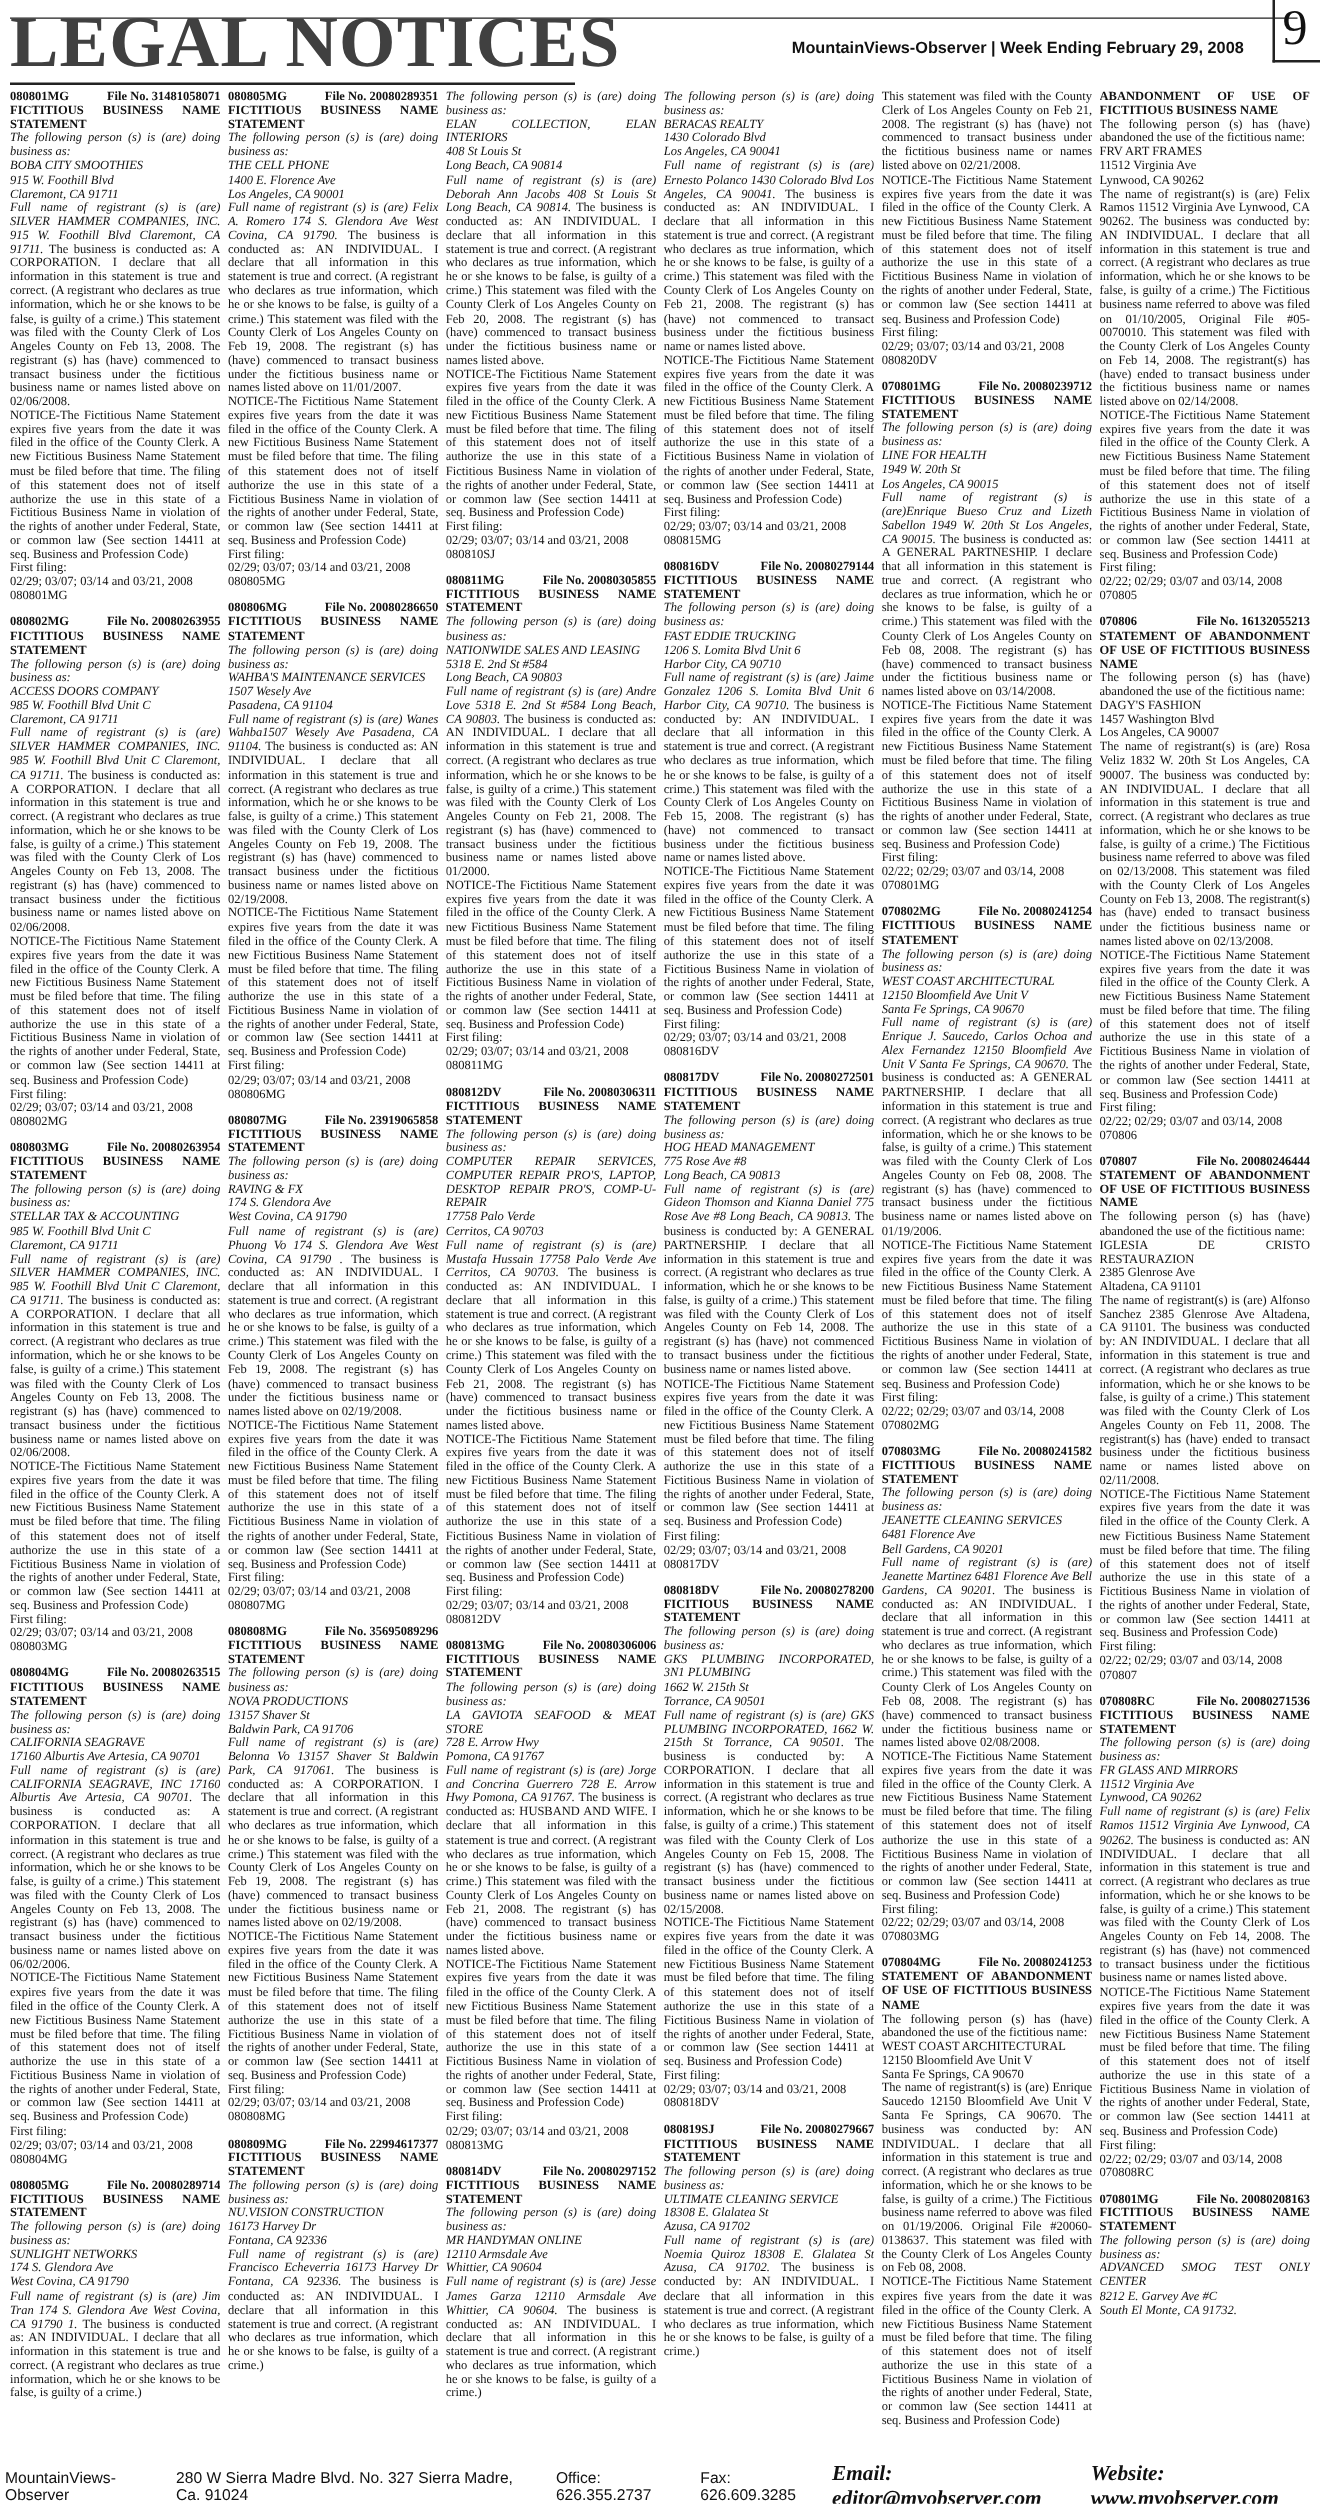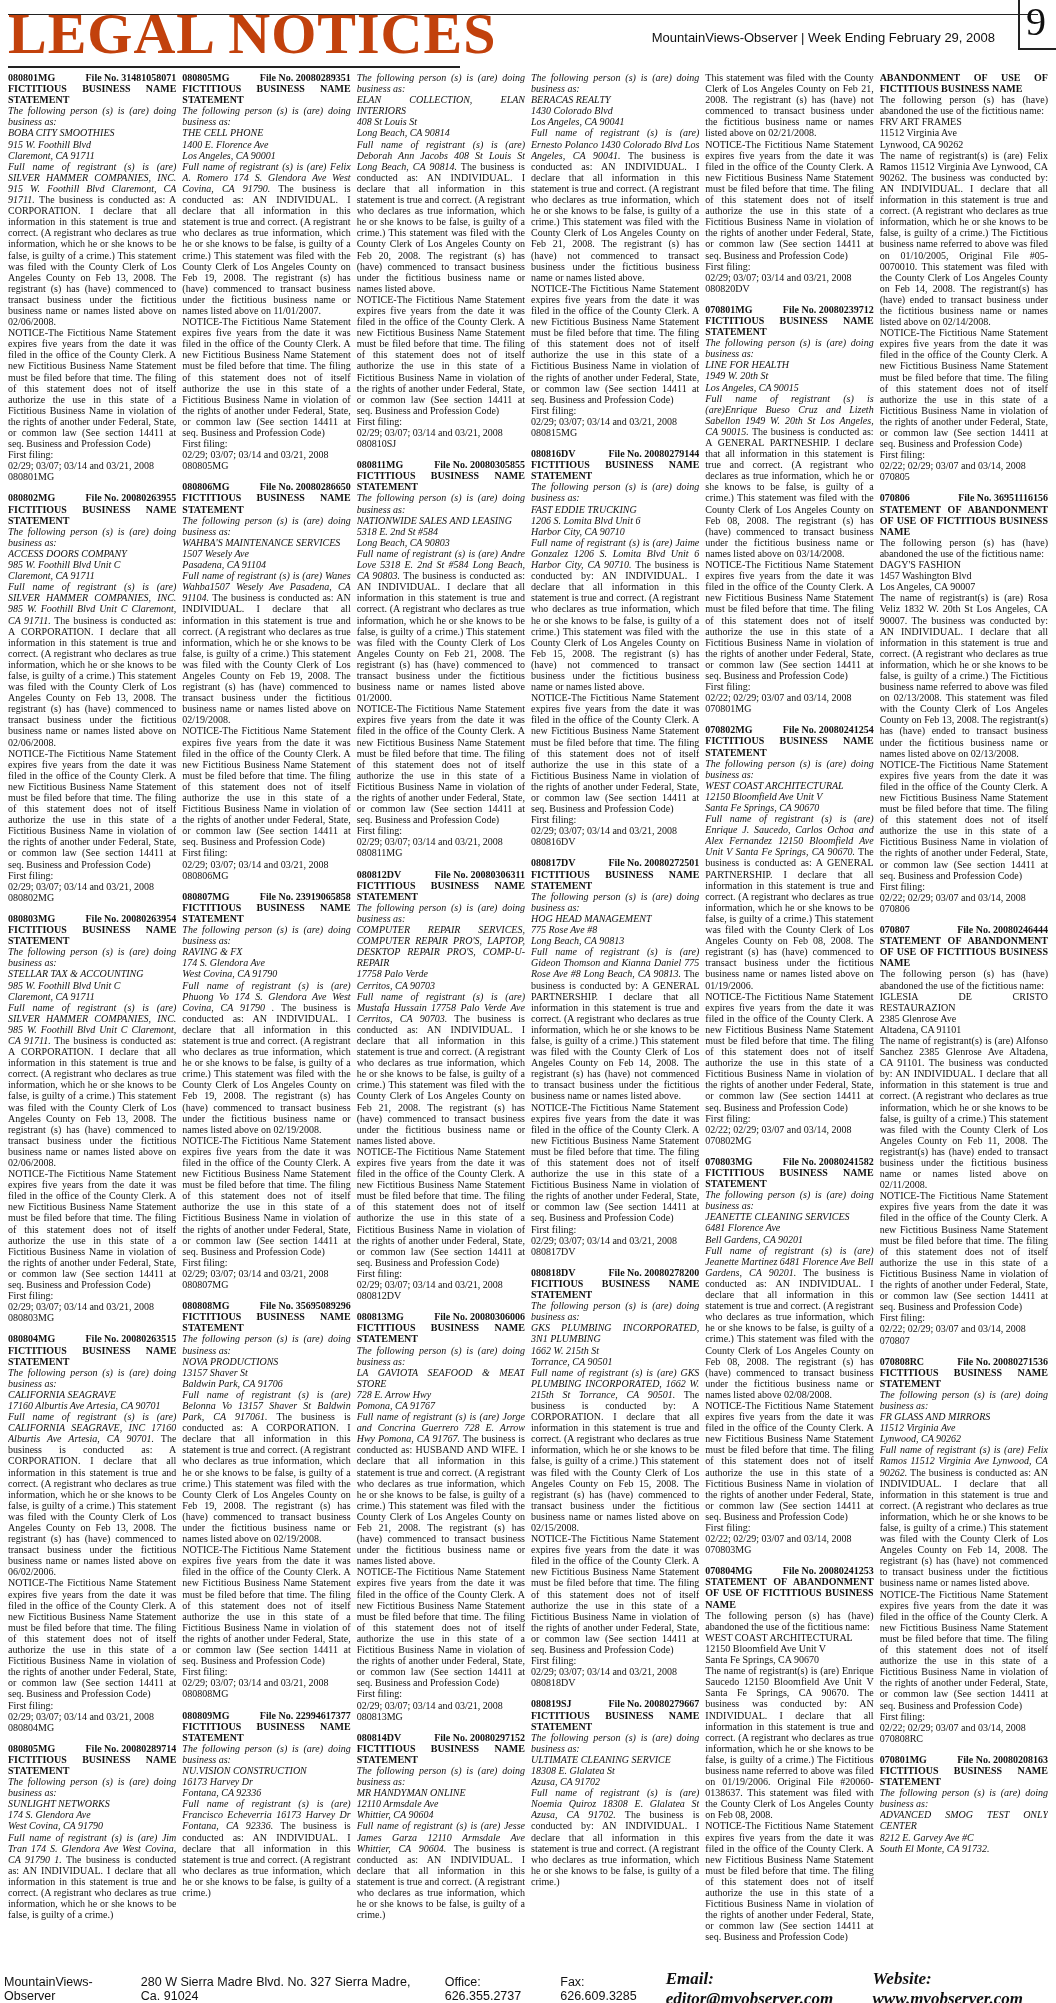--- a/index.html
+++ b/index.html
@@ -1,21 +1,21 @@
 <!DOCTYPE html>
 <html><head>
 <meta charset="utf-8">
 <style>
   html, body { margin:0; padding:0; background:#fff; }
   body { width:1056px; height:2003px; position:relative; overflow:hidden; font-family:"Liberation Serif", serif; color:#111; }
   .masthead { position:absolute; left:0; top:0; width:1056px; height:80px; }
   .title-rule-top { position:absolute; left:8px; top:14px; width:1030px; height:1px; background:#222; }
-  .title { position:absolute; left:8px; top:4px; font-family:"Liberation Serif", serif; font-weight:bold; font-size:58px; letter-spacing:1px; line-height:60px; color:#c2410c; }
+  .title { position:absolute; left:8px; top:4px; font-family:"Liberation Serif", serif; font-weight:bold; font-size:58px; letter-spacing:1px; line-height:60px; color:#404040; }
   .title-rule-bottom { position:absolute; left:8px; top:66px; width:452px; height:2px; background:#222; }
-  .pubinfo { position:absolute; left:405px; top:30px; width:590px; text-align:right; font-family:"Liberation Sans", sans-serif; font-weight:normal; font-size:13px; }
+  .pubinfo { position:absolute; left:405px; top:30px; width:590px; text-align:right; font-family:"Liberation Sans", sans-serif; font-weight:bold; font-size:13px; }
   .page-box { position:absolute; left:1018px; top:0; width:38px; height:48px; border-left:2px solid #222; border-bottom:2px solid #222; }
   .page-num { position:absolute; left:1026px; top:0; font-family:"Liberation Serif", serif; font-size:40px; line-height:44px; }
   .columns { position:absolute; left:8px; top:72px; width:1040px; height:1870px; display:flex; gap:6px; }
   .col { flex:1; overflow:hidden; font-size:10px; line-height:11.1px; text-align:justify; }
   .notice { margin-bottom:10px; }
   .hdr { font-weight:bold; display:flex; justify-content:space-between; }
   .hdr-title { font-weight:bold; }
   .it { font-style:italic; }
   .footer { position:absolute; left:0; top:1975px; width:1056px; height:28px; display:flex; align-items:center; gap:14px; padding-left:4px; font-family:"Liberation Sans", sans-serif; font-size:12.5px; }
   .footer .email, .footer .web { font-family:"Liberation Serif", serif; font-style:italic; font-weight:bold; font-size:17px; }
@@ -131,21 +131,21 @@
         </div><div class="hdr-title">FICTITIOUS BUSINESS NAME STATEMENT</div><div class="it">The following person (s) is (are) doing business as:</div><div class="it">JEANETTE CLEANING SERVICES</div><div class="it">6481 Florence Ave</div><div class="it">Bell Gardens, CA 90201</div><span class="it">Full name of registrant (s) is (are) Jeanette Martinez 6481 Florence Ave Bell Gardens, CA 90201.</span> <span>The business is conducted as: AN INDIVIDUAL.</span> <span>I declare that all information in this statement is true and correct. (A registrant who declares as true information, which he or she knows to be false, is guilty of a crime.)</span> <span>This statement was filed with the County Clerk of Los Angeles County on Feb 08, 2008. The registrant (s) has (have) commenced to transact business under the fictitious business name or names listed above 02/08/2008.</span><div>NOTICE-The Fictitious Name Statement expires five years from the date it was filed in the office of the County Clerk. A new Fictitious Business Name Statement must be filed before that time. The filing of this statement does not of itself authorize the use in this state of a Fictitious Business Name in violation of the rights of another under Federal, State, or common law (See section 14411 at seq. Business and Profession Code)</div><div>First filing:</div><div>02/22; 02/29; 03/07 and 03/14, 2008</div><div>070803MG</div></div>
       <div class="notice"><div class="hdr">
           <span>070804MG</span>
           <span>File No. 20080241253</span>
         </div><div class="hdr-title">STATEMENT OF ABANDONMENT OF USE OF FICTITIOUS BUSINESS NAME</div><div>The following person (s) has (have) abandoned the use of the fictitious name:</div><div>WEST COAST ARCHITECTURAL</div><div>12150 Bloomfield Ave Unit V</div><div>Santa Fe Springs, CA 90670</div><span>The name of registrant(s) is (are) Enrique Saucedo 12150 Bloomfield Ave Unit V Santa Fe Springs, CA 90670.</span> <span>The business was conducted by: AN INDIVIDUAL.</span> <span>I declare that all information in this statement is true and correct. (A registrant who declares as true information, which he or she knows to be false, is guilty of a crime.)</span> <span>The Fictitious business name referred to above was filed on 01/19/2006. Original File #20060-0138637. This statement was filed with the County Clerk of Los Angeles County on Feb 08, 2008.</span><div>NOTICE-The Fictitious Name Statement expires five years from the date it was filed in the office of the County Clerk. A new Fictitious Business Name Statement must be filed before that time. The filing of this statement does not of itself authorize the use in this state of a Fictitious Business Name in violation of the rights of another under Federal, State, or common law (See section 14411 at seq. Business and Profession Code)</div></div>
     </div>
   <div class="col">
       <div class="notice"><div class="hdr-title">ABANDONMENT OF USE OF FICTITIOUS BUSINESS NAME</div><div>The following person (s) has (have) abandoned the use of the fictitious name:</div><div>FRV ART FRAMES</div><div>11512 Virginia Ave</div><div>Lynwood, CA 90262</div><span>The name of registrant(s) is (are) Felix Ramos 11512 Virginia Ave Lynwood, CA 90262.</span> <span>The business was conducted by: AN INDIVIDUAL.</span> <span>I declare that all information in this statement is true and correct. (A registrant who declares as true information, which he or she knows to be false, is guilty of a crime.)</span> <span>The Fictitious business name referred to above was filed on 01/10/2005, Original File #05-0070010. This statement was filed with the County Clerk of Los Angeles County on Feb 14, 2008. The registrant(s) has (have) ended to transact business under the fictitious business name or names listed above on 02/14/2008.</span><div>NOTICE-The Fictitious Name Statement expires five years from the date it was filed in the office of the County Clerk. A new Fictitious Business Name Statement must be filed before that time. The filing of this statement does not of itself authorize the use in this state of a Fictitious Business Name in violation of the rights of another under Federal, State, or common law (See section 14411 at seq. Business and Profession Code)</div><div>First filing:</div><div>02/22; 02/29; 03/07 and 03/14, 2008</div><div>070805</div></div>
       <div class="notice"><div class="hdr">
           <span>070806</span>
-          <span>File No. 36951116156</span>
+          <span>File No. 16132055213</span>
         </div><div class="hdr-title">STATEMENT OF ABANDONMENT OF USE OF FICTITIOUS BUSINESS NAME</div><div>The following person (s) has (have) abandoned the use of the fictitious name:</div><div>DAGY'S FASHION</div><div>1457 Washington Blvd</div><div>Los Angeles, CA 90007</div><span>The name of registrant(s) is (are) Rosa Veliz 1832 W. 20th St Los Angeles, CA 90007.</span> <span>The business was conducted by: AN INDIVIDUAL.</span> <span>I declare that all information in this statement is true and correct. (A registrant who declares as true information, which he or she knows to be false, is guilty of a crime.)</span> <span>The Fictitious business name referred to above was filed on 02/13/2008. This statement was filed with the County Clerk of Los Angeles County on Feb 13, 2008. The registrant(s) has (have) ended to transact business under the fictitious business name or names listed above on 02/13/2008.</span><div>NOTICE-The Fictitious Name Statement expires five years from the date it was filed in the office of the County Clerk. A new Fictitious Business Name Statement must be filed before that time. The filing of this statement does not of itself authorize the use in this state of a Fictitious Business Name in violation of the rights of another under Federal, State, or common law (See section 14411 at seq. Business and Profession Code)</div><div>First filing:</div><div>02/22; 02/29; 03/07 and 03/14, 2008</div><div>070806</div></div>
       <div class="notice"><div class="hdr">
           <span>070807</span>
           <span>File No. 20080246444</span>
         </div><div class="hdr-title">STATEMENT OF ABANDONMENT OF USE OF FICTITIOUS BUSINESS NAME</div><div>The following person (s) has (have) abandoned the use of the fictitious name:</div><div>IGLESIA DE CRISTO RESTAURAZION</div><div>2385 Glenrose Ave</div><div>Altadena, CA 91101</div><span>The name of registrant(s) is (are) Alfonso Sanchez 2385 Glenrose Ave Altadena, CA 91101.</span> <span>The business was conducted by: AN INDIVIDUAL.</span> <span>I declare that all information in this statement is true and correct. (A registrant who declares as true information, which he or she knows to be false, is guilty of a crime.)</span> <span>This statement was filed with the County Clerk of Los Angeles County on Feb 11, 2008. The registrant(s) has (have) ended to transact business under the fictitious business name or names listed above on 02/11/2008.</span><div>NOTICE-The Fictitious Name Statement expires five years from the date it was filed in the office of the County Clerk. A new Fictitious Business Name Statement must be filed before that time. The filing of this statement does not of itself authorize the use in this state of a Fictitious Business Name in violation of the rights of another under Federal, State, or common law (See section 14411 at seq. Business and Profession Code)</div><div>First filing:</div><div>02/22; 02/29; 03/07 and 03/14, 2008</div><div>070807</div></div>
       <div class="notice"><div class="hdr">
           <span>070808RC</span>
           <span>File No. 20080271536</span>
         </div><div class="hdr-title">FICTITIOUS BUSINESS NAME STATEMENT</div><div class="it">The following person (s) is (are) doing business as:</div><div class="it">FR GLASS AND MIRRORS</div><div class="it">11512 Virginia Ave</div><div class="it">Lynwood, CA 90262</div><span class="it">Full name of registrant (s) is (are) Felix Ramos 11512 Virginia Ave Lynwood, CA 90262.</span> <span>The business is conducted as: AN INDIVIDUAL.</span> <span>I declare that all information in this statement is true and correct. (A registrant who declares as true information, which he or she knows to be false, is guilty of a crime.)</span> <span>This statement was filed with the County Clerk of Los Angeles County on Feb 14, 2008. The registrant (s) has (have) not commenced to transact business under the fictitious business name or names listed above.</span><div>NOTICE-The Fictitious Name Statement expires five years from the date it was filed in the office of the County Clerk. A new Fictitious Business Name Statement must be filed before that time. The filing of this statement does not of itself authorize the use in this state of a Fictitious Business Name in violation of the rights of another under Federal, State, or common law (See section 14411 at seq. Business and Profession Code)</div><div>First filing:</div><div>02/22; 02/29; 03/07 and 03/14, 2008</div><div>070808RC</div></div>
       <div class="notice">

